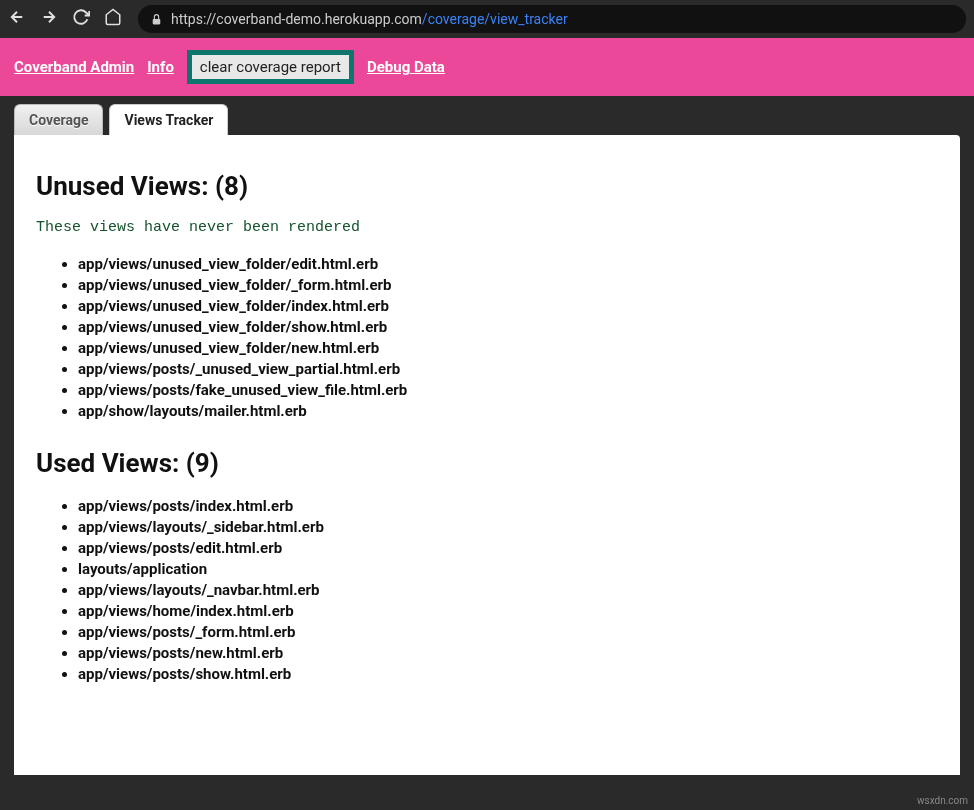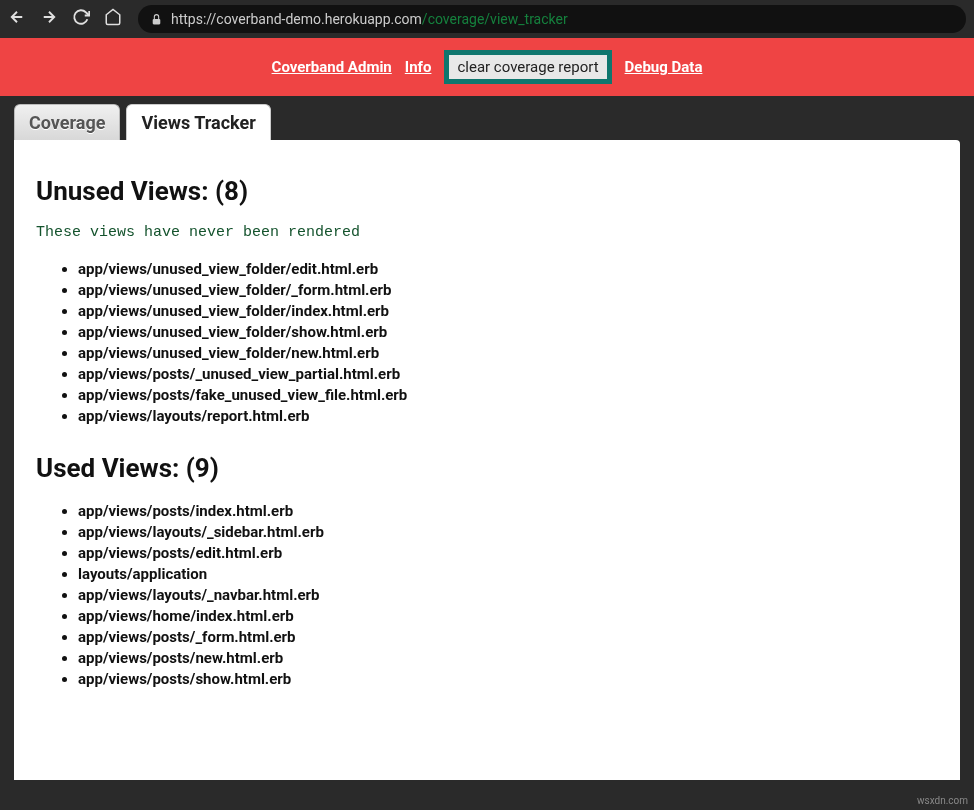--- a/index.html
+++ b/index.html
@@ -46,29 +46,28 @@
     .lock-icon {
       color: #ccc;
       display: flex;
       align-items: center;
     }
     .url-text {
       color: #ccc;
       font-size: 14px;
     }
     .url-path {
-      color: #15803d;
+      color: #3b82f6;
     }
     .header-bar {
-      background: #ef4444;
+      background: #ec4899;
       padding: 12px 14px;
       display: flex;
       align-items: center;
       gap: 13px;
-      justify-content: center;
     }
     .header-link {
       color: #fff;
       font-weight: bold;
       text-decoration: underline;
       font-size: 15px;
       cursor: pointer;
     }
     .header-button {
       background: #e8e8e8;
@@ -83,21 +82,21 @@
       background: #2a2a2a;
       padding: 0 14px;
       display: flex;
       gap: 6px;
       margin-top: 8px;
     }
     .tab {
       padding: 7px 14px;
       border-radius: 6px 6px 0 0;
       font-weight: bold;
-      font-size: 18px;
+      font-size: 14px;
       cursor: pointer;
     }
     .tab.inactive {
       background: linear-gradient(#f0f0f0, #d8d8d8);
       color: #555;
       border: 1px solid #bbb;
       border-bottom: none;
       text-shadow: 0 1px 0 #fff;
     }
     .tab.active {
@@ -200,21 +199,21 @@
   <h2>Unused Views: (8)</h2>
   <p>These views have never been rendered</p>
   <ul id="unused-list">
       <li>app/views/unused_view_folder/edit.html.erb</li>
       <li>app/views/unused_view_folder/_form.html.erb</li>
       <li>app/views/unused_view_folder/index.html.erb</li>
       <li>app/views/unused_view_folder/show.html.erb</li>
       <li>app/views/unused_view_folder/new.html.erb</li>
       <li>app/views/posts/_unused_view_partial.html.erb</li>
       <li>app/views/posts/fake_unused_view_file.html.erb</li>
-      <li>app/views/layouts/report.html.erb</li>
+      <li>app/show/layouts/mailer.html.erb</li>
     </ul>
 
   <h2>Used Views: (9)</h2>
   <ul id="used-list">
       <li>app/views/posts/index.html.erb</li>
       <li>app/views/layouts/_sidebar.html.erb</li>
       <li>app/views/posts/edit.html.erb</li>
       <li>layouts/application</li>
       <li>app/views/layouts/_navbar.html.erb</li>
       <li>app/views/home/index.html.erb</li>

